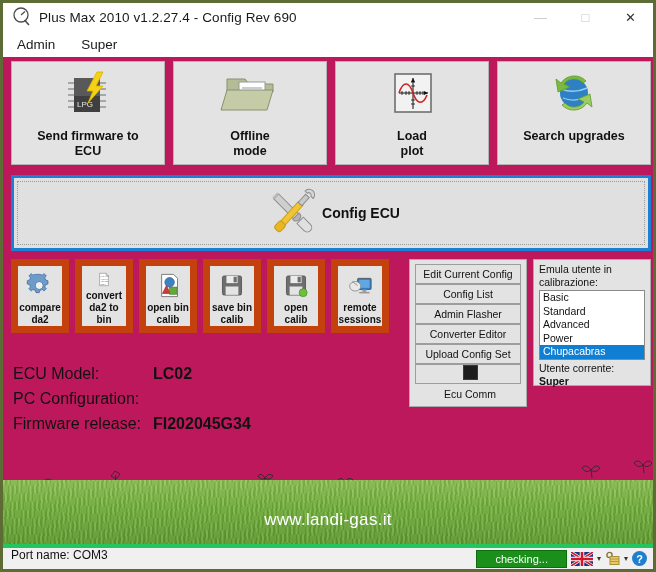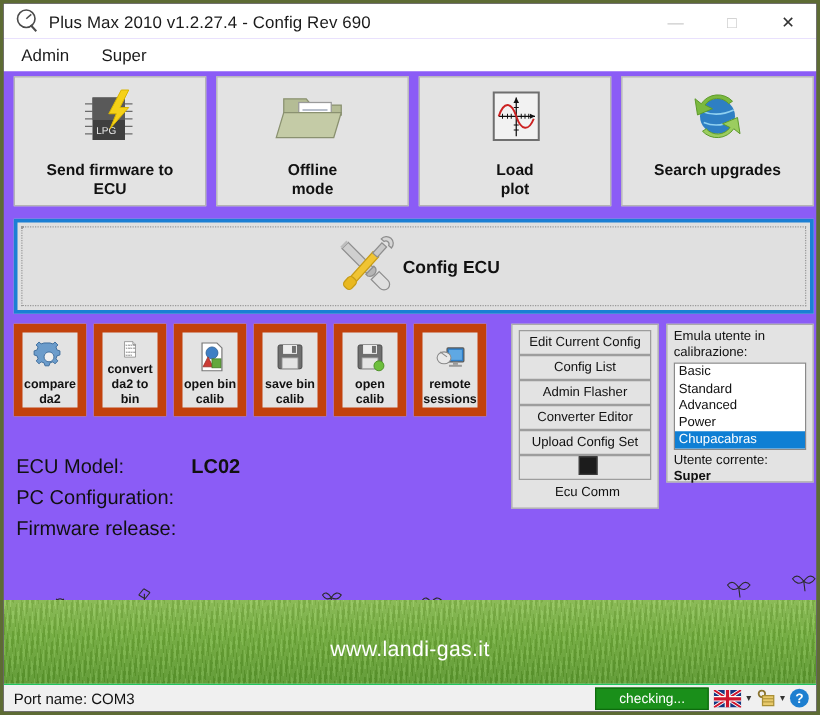--- a/index.html
+++ b/index.html
@@ -5,21 +5,21 @@
   html,body{margin:0;padding:0;}
   body{
     width:656px;height:572px;overflow:hidden;
     font-family:"Liberation Sans", sans-serif;
     background:#6a7a3a;
   }
   .app{
     position:relative;width:656px;height:572px;
     box-sizing:border-box;
     border:3px solid #5d6b34;
-    background:#8b5cf6;
+    background:#be185d;
     overflow:hidden;
   }
 
   
   .titlebar{
     position:absolute;left:0;top:0;right:0;height:28px;
     background:#ffffff;display:flex;align-items:center;
   }
   .app-icon{width:22px;height:22px;margin-left:8px;margin-right:6px;flex:0 0 auto;}
   .title-text{
@@ -130,22 +130,22 @@
       linear-gradient(#8cc152 0%, #74b23c 40%, #5e9e2e 100%);
   }
   .site{
     position:absolute;left:0;right:0;bottom:18px;text-align:center;
     font-size:17px;color:#ffffff;letter-spacing:0.3px;
   }
 
   
   .statusbar{
     position:absolute;left:0;right:0;bottom:0;height:21px;
-    background:#f0f0f0;border-top:1px solid #22c55e;
-    display:flex;align-items:center;
+    background:#f0f0f0;border-top:4px solid #22c55e;
+    display:flex;
   }
   .portname{font-size:12px;color:#111;margin-left:8px;}
   .status-right{margin-left:auto;display:flex;align-items:center;gap:4px;margin-right:6px;}
   .checking{
     background:#1a8f1a;color:#ffffff;font-size:11px;
     padding:2px 18px;border:1px solid #0e6b0e;
   }
   .caret{font-size:8px;color:#333;}
   .helpdot{width:15px;height:15px;border-radius:50%;background:#1e7fd0;color:#fff;
            font-size:11px;font-weight:bold;display:flex;align-items:center;justify-content:center;}
@@ -390,20 +390,21 @@
   <div class="info">
     <div class="inforow">
       <span class="infolabel">ECU Model:</span>
       <span class="infoval">LC02</span>
     </div>
     <div class="inforow">
       <span class="infolabel">PC Configuration:</span>
     </div>
     <div class="inforow">
       <span class="infolabel">Firmware release:</span>
+      <span class="infoval">FI202045G34</span>
     </div>
   </div>
 
   <div class="grasswrap">
     <svg width="656" height="110" viewBox="0 0 656 110" style="position:absolute;left:0;top:0;">
       <path d="M0 58 q6 -8 10 0 q5 -12 9 0 q7 -10 11 0 q6 -14 12 0 q8 -9 13 0 q6 -12 11 0 q7 -8 12 0
                q5 -15 11 0 q8 -10 13 0 q6 -9 11 0 q7 -13 12 0 q6 -8 11 0 q8 -11 13 0 q5 -9 10 0
                q7 -14 12 0 q6 -8 11 0 q8 -12 14 0 q5 -10 10 0 q7 -9 12 0 q6 -13 11 0 q8 -8 13 0
                q5 -11 11 0 q7 -9 12 0 q6 -14 11 0 q8 -10 13 0 q6 -8 11 0 q7 -12 12 0 q6 -9 11 0
                q8 -13 13 0 q5 -8 10 0 q7 -11 12 0 q6 -10 11 0 q8 -9 13 0 q5 -13 11 0 q7 -8 12 0

